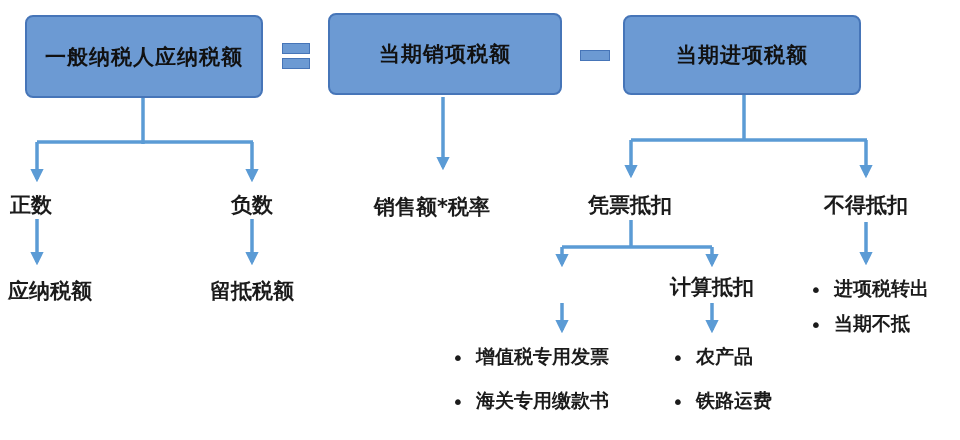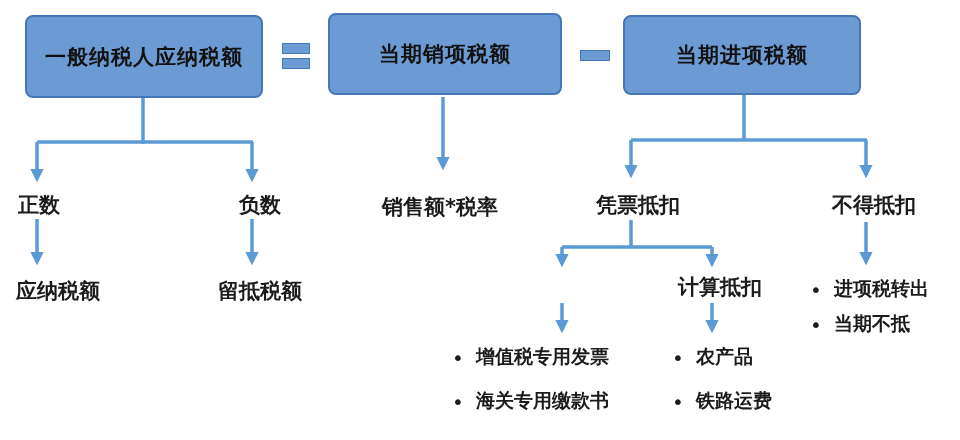--- a/index.html
+++ b/index.html
@@ -15,21 +15,21 @@
   }
   .connectors{position:absolute;left:0;top:0;width:960px;height:440px;pointer-events:none;}
   .connectors line{stroke:var(--connector);stroke-width:3.5;fill:none;}
   .connectors marker path{fill:var(--connector);}
   .box{
     position:absolute;display:flex;align-items:center;justify-content:center;
     background:var(--box_fill);border:2px solid var(--box_border);border-radius:8px;
     box-sizing:border-box;
   }
   .box span{font-size:21px;font-weight:600;color:#111;letter-spacing:1px;white-space:nowrap;}
-  .lbl{position:absolute;font-size:21px;font-weight:600;white-space:nowrap;margin-left:8px;}
+  .lbl{position:absolute;font-size:21px;font-weight:600;white-space:nowrap;}
   .op{position:absolute;display:flex;flex-direction:column;gap:4px;}
   .bar{
     display:block;width:26px;height:9px;background:var(--box_fill);
     border:1.5px solid var(--box_border);
   }
   .minus .bar{width:28px;height:9px;}
   .brow{position:absolute;display:flex;align-items:flex-start;white-space:nowrap;}
   .brow .dot{font-size:20px;width:24px;flex:0 0 auto;line-height:1.2;}
   .brow .btxt{font-size:19px;font-weight:600;line-height:1.1;}
 </style>

